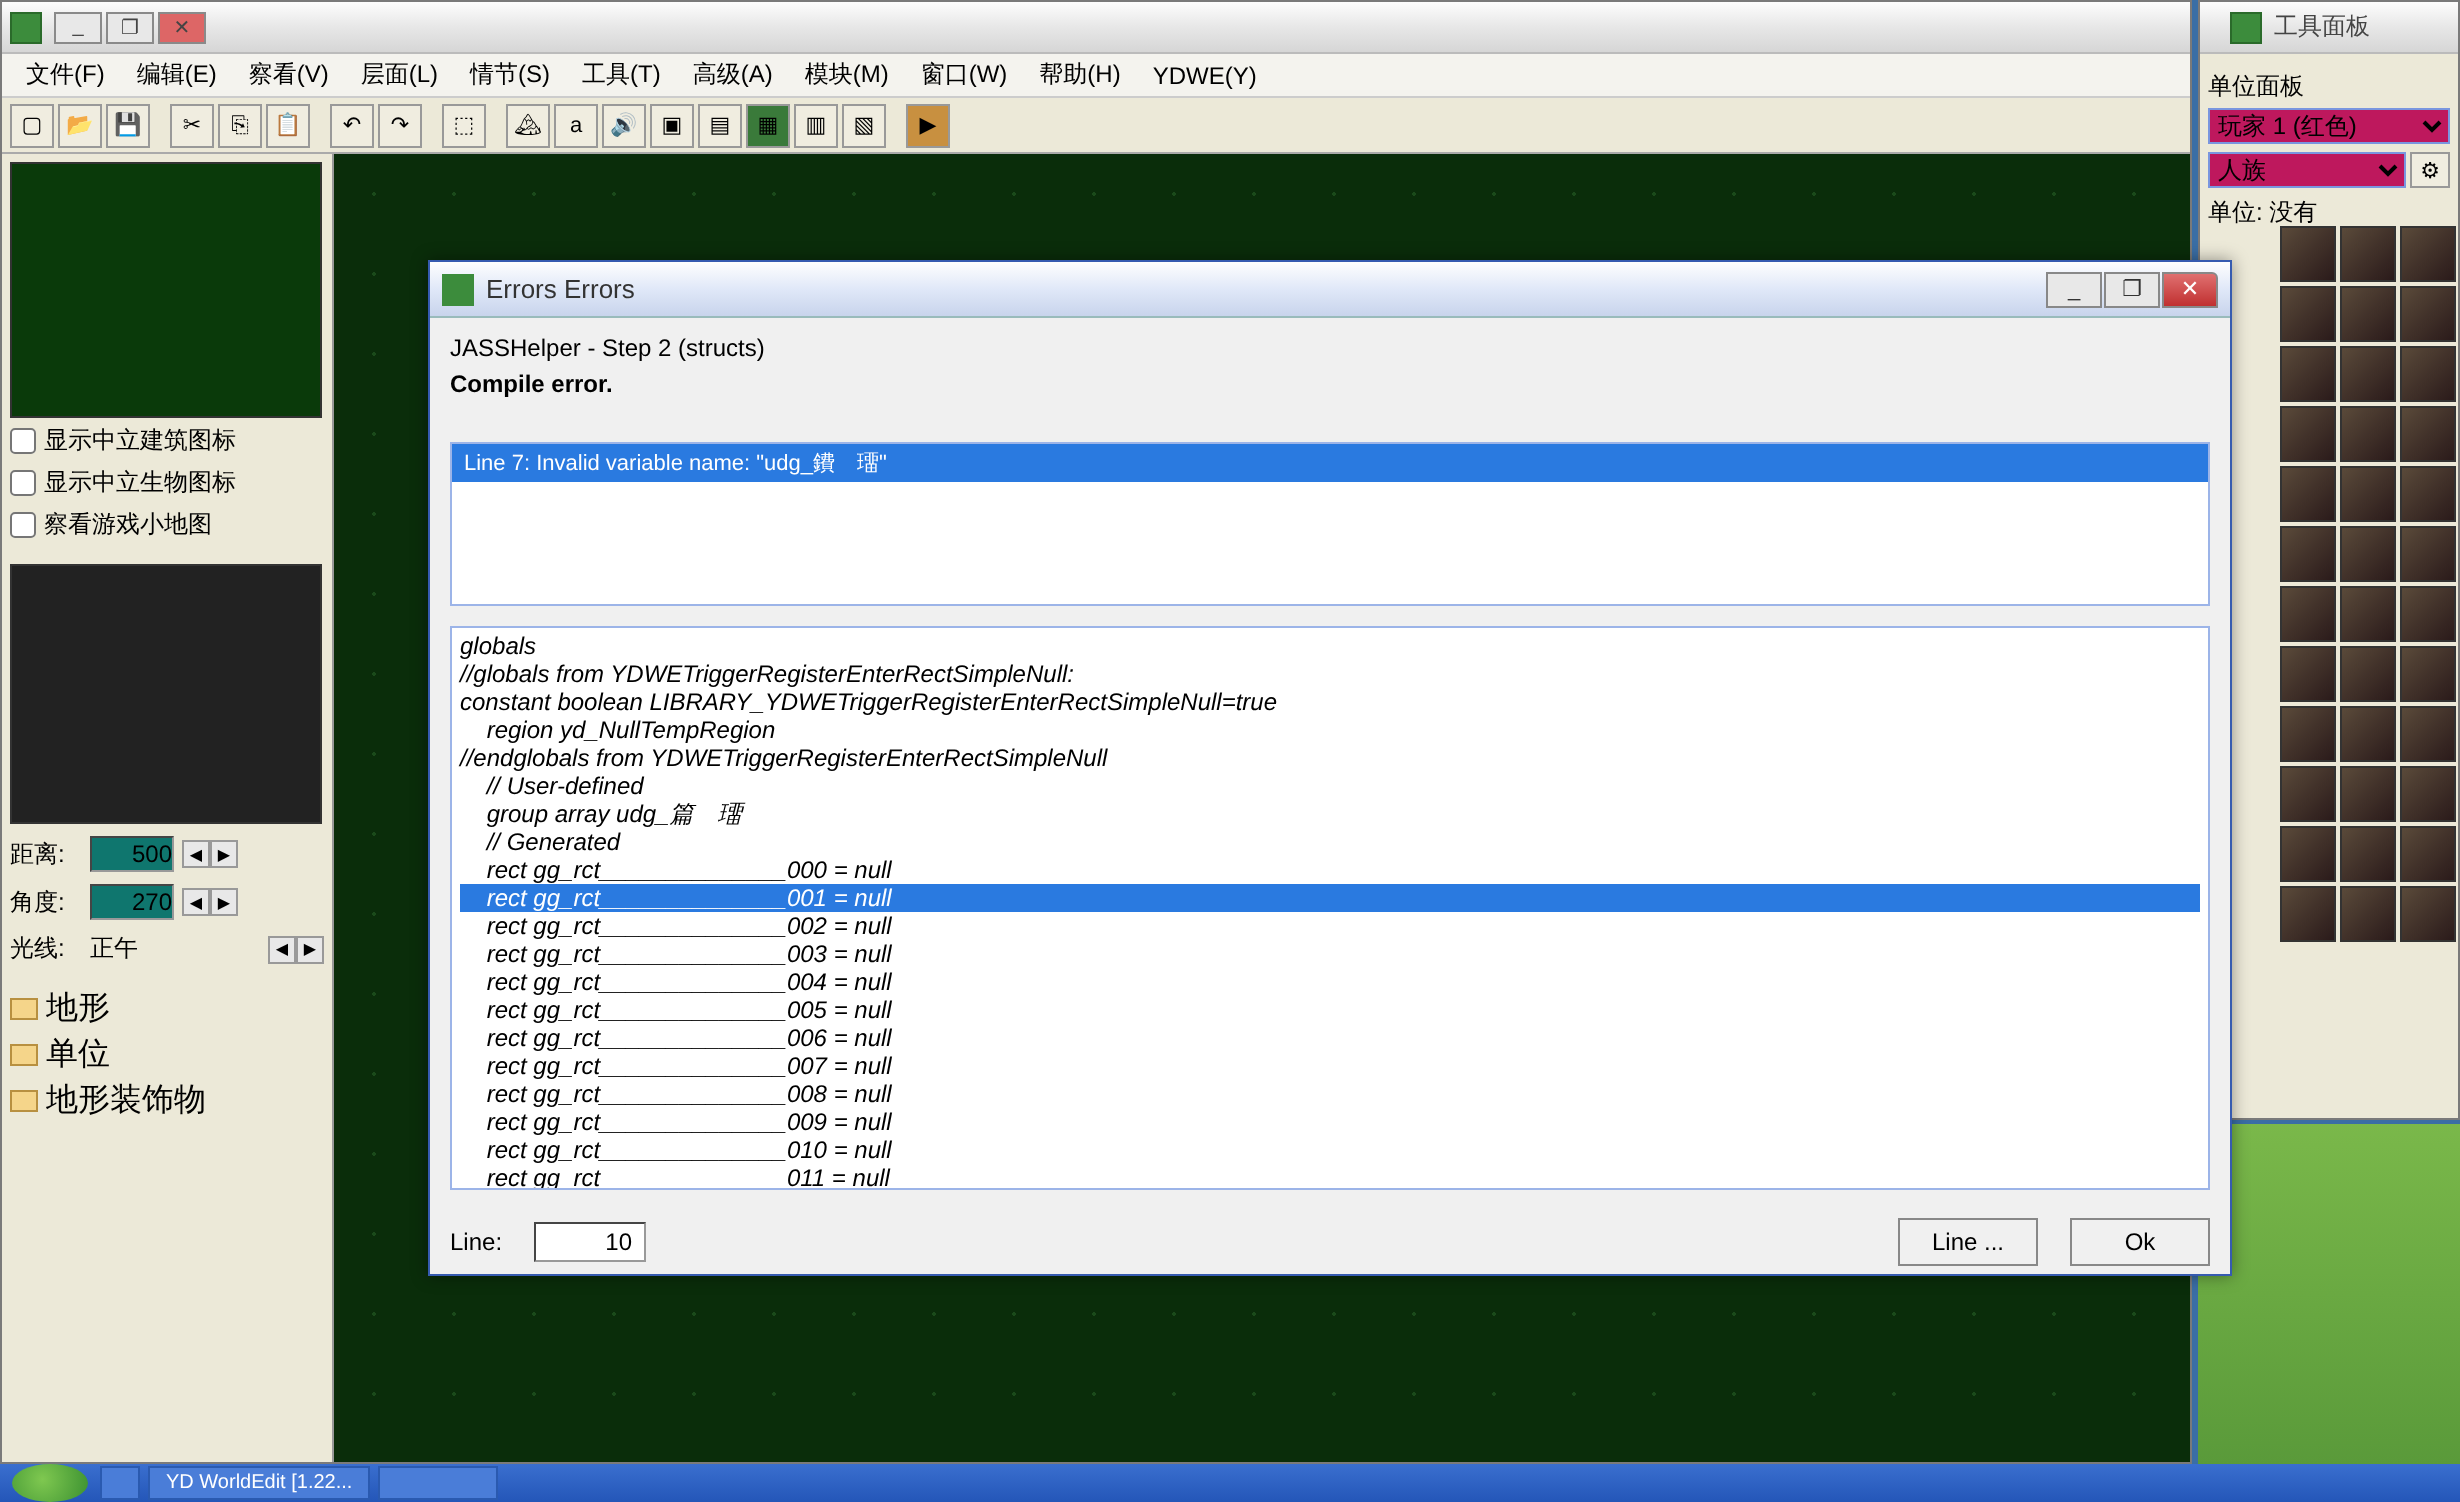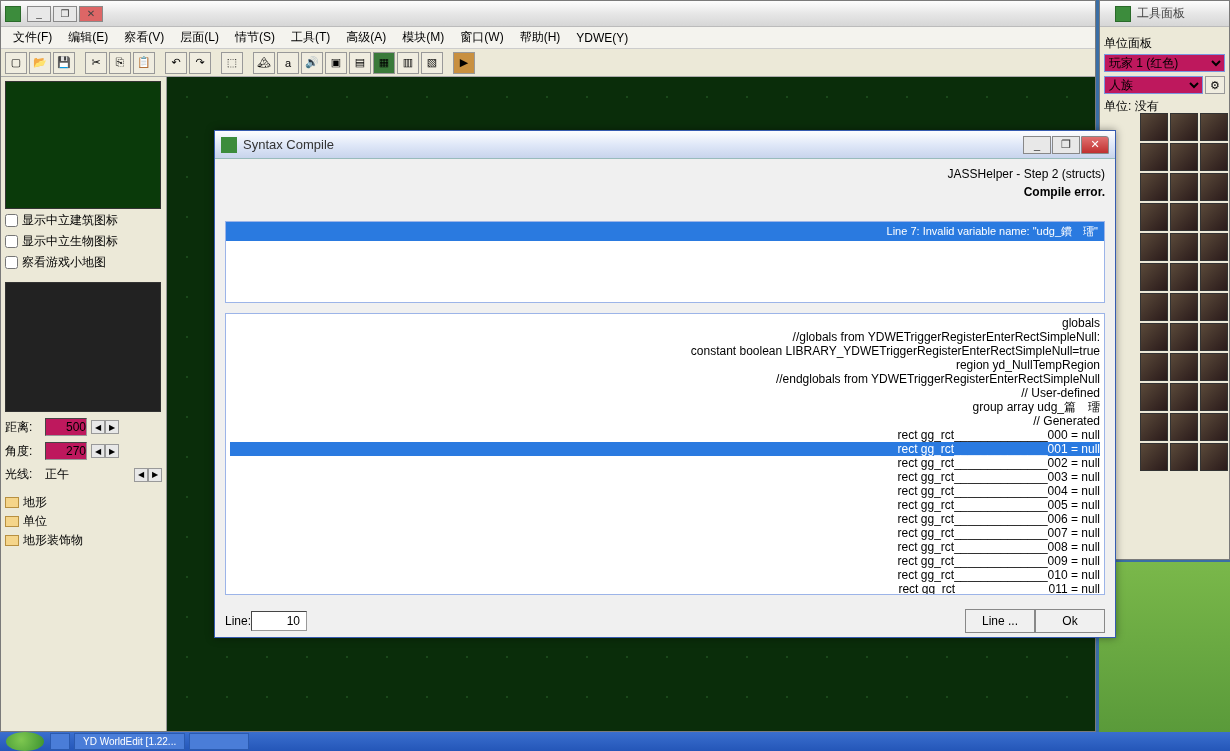--- a/index.html
+++ b/index.html
@@ -19,24 +19,24 @@
 .tool { width:22px;height:22px;border:1px solid #999;background:#f0ede0;display:flex;align-items:center;justify-content:center;font-size:11px;}
 .tool.sep { width:6px;border:none;background:transparent;}
 .main-body { display:flex; height:calc(100% - 76px);}
 .left-panel { width:166px; background:#ece9d8; border-right:1px solid #999; padding:4px; font-size:12px; display:flex;flex-direction:column; gap:2px;}
 .minimap { width:156px;height:128px;background:#0a3a0a;border:1px solid #333;position:relative;}
 .checkrow { display:flex;align-items:center;gap:4px;font-size:12px;padding:1px 0;}
 .checkrow input{width:13px;height:13px;}
 .preview { width:156px;height:130px;background:#222;border:1px solid #333;margin-top:8px;}
 .numrow { display:flex;align-items:center;gap:4px;font-size:12px;margin-top:4px;}
 .numrow .lbl{width:36px;}
-.numrow .val{width:34px;background:#be185d;border:1px inset #999;text-align:right;padding:1px 20px;}
+.numrow .val{width:34px;background:#0f766e;border:1px inset #999;text-align:right;padding:1px 20px;}
 .numrow .arrows{display:flex;}
 .numrow .arr{width:14px;height:14px;border:1px solid #999;background:#e8e8e8;font-size:8px;display:flex;align-items:center;justify-content:center;}
-.tree { margin-top:8px;font-size:12px;}
+.tree { margin-top:8px;font-size:16px;}
 .tree-item{display:flex;align-items:center;gap:4px;padding:1px 0;}
 .folder-icon{width:14px;height:11px;background:#f5d58a;border:1px solid #b89040;}
 .viewport { flex:1; background:#0a2d0a; background-image:radial-gradient(#1a4a1a 1px,transparent 1px);background-size:40px 40px; position:relative;}
 
 
 .tool-window { position:absolute; left:1099px; top:0; width:131px; height:560px; background:#ece9d8; border:1px solid #7a7a7a;}
 .tool-window .titlebar{font-size:12px;padding-left:15px;}
 .tool-body{padding:4px;font-size:12px;}
 .tool-body .lbl{margin:4px 0 2px;}
 .tool-body select{width:100%;font-size:12px;border:1px solid #7a96df;background:#be185d;}
@@ -45,28 +45,28 @@
 .scene{position:absolute;left:1099px;top:562px;width:131px;height:170px;background:linear-gradient(#7ab84a,#5a9a3a);}
 
 
 .dialog { position:absolute; left:214px; top:130px; width:902px; height:508px; background:#f0f0f0; border:1px solid #365bb0; box-shadow:0 0 8px rgba(0,0,0,.4);}
 .dialog .dlg-title{height:28px;background:linear-gradient(#fefefe,#e0e8f8,#c8d4ec);display:flex;align-items:center;padding:0 6px;font-size:13px;color:#333;border-bottom:1px solid #9bb;}
 .dlg-title .dlg-icon{width:16px;height:16px;background:#3c8c3c;margin-right:6px;}
 .dlg-title .dlg-text{flex:1;}
 .dlg-btns{display:flex;gap:1px;}
 .dlg-btn{width:28px;height:18px;border:1px solid #888;background:#e8e8e8;font-size:11px;display:flex;align-items:center;justify-content:center;}
 .dlg-btn.close{background:linear-gradient(#e07070,#c03030);color:#fff;border-radius:0 3px 0 0;}
-.dlg-body{padding:8px 10px;font-size:12px;text-align:right;}
+.dlg-body{padding:8px 10px;font-size:12px;}
 .dlg-body .step{margin-bottom:4px;}
 .dlg-body .comp{margin-bottom:22px;font-weight:bold;}
 .err-list{border:1px solid #9cb4e8;background:#fff;height:82px;overflow:hidden;}
 .err-item{background:#2a7ae0;color:#fff;padding:2px 6px;font-size:11px;}
-.code-box{border:1px solid #9cb4e8;background:#fff;height:282px;margin-top:10px;overflow:auto;font-family:"Courier New",monospace;font-size:12px;line-height:14px;white-space:pre;padding:2px 4px;position:relative;}
+.code-box{border:1px solid #9cb4e8;background:#fff;height:282px;margin-top:10px;overflow:auto;font-family:"Courier New",monospace;font-size:12px;line-height:14px;white-space:pre;padding:2px 4px;position:relative;font-style:italic;}
 .code-line.sel{background:#2a7ae0;color:#fff;}
-.dlg-foot{display:flex;align-items:center;padding:6px 10px;gap:0;font-size:12px;}
+.dlg-foot{display:flex;align-items:center;padding:6px 10px;gap:16px;font-size:12px;}
 .dlg-foot .line-lbl{}
 .dlg-foot .line-val{width:56px;border:1px inset #999;background:#fff;text-align:right;padding:2px 6px;}
 .dlg-foot .spacer{flex:1;}
 .dlg-foot button{min-width:70px;height:24px;border:1px solid #888;background:#f0f0f0;font-size:12px;padding:0 10px;}
 
 
 .taskbar{position:absolute;left:0;top:732px;width:1230px;height:19px;background:linear-gradient(#3a6fcf,#2456b8);display:flex;align-items:center;}
 .start{width:38px;height:19px;background:radial-gradient(circle at 40% 40%,#7fc850,#3a9030);border-radius:50%;margin:0 6px;}
 .task-item{height:17px;background:#4a7dd8;border:1px solid #2a5ab0;margin-right:4px;padding:0 8px;font-size:10px;color:#fff;display:flex;align-items:center;}
 </style>
@@ -233,21 +233,21 @@
         <div class="unit-cell"></div>
         <div class="unit-cell"></div>
     </div>
   </div>
 </div>
 <div class="scene"></div>
 
 <div class="dialog">
   <div class="dlg-title">
     <div class="dlg-icon"></div>
-    <div class="dlg-text">Syntax Compile</div>
+    <div class="dlg-text">Errors Errors</div>
     <div class="dlg-btns">
       <div class="dlg-btn">_</div>
       <div class="dlg-btn">❐</div>
       <div class="dlg-btn close">✕</div>
     </div>
   </div>
   <div class="dlg-body">
     <div class="step">JASSHelper - Step 2 (structs)</div>
     <div class="comp">Compile error.</div>
     <div class="err-list">

